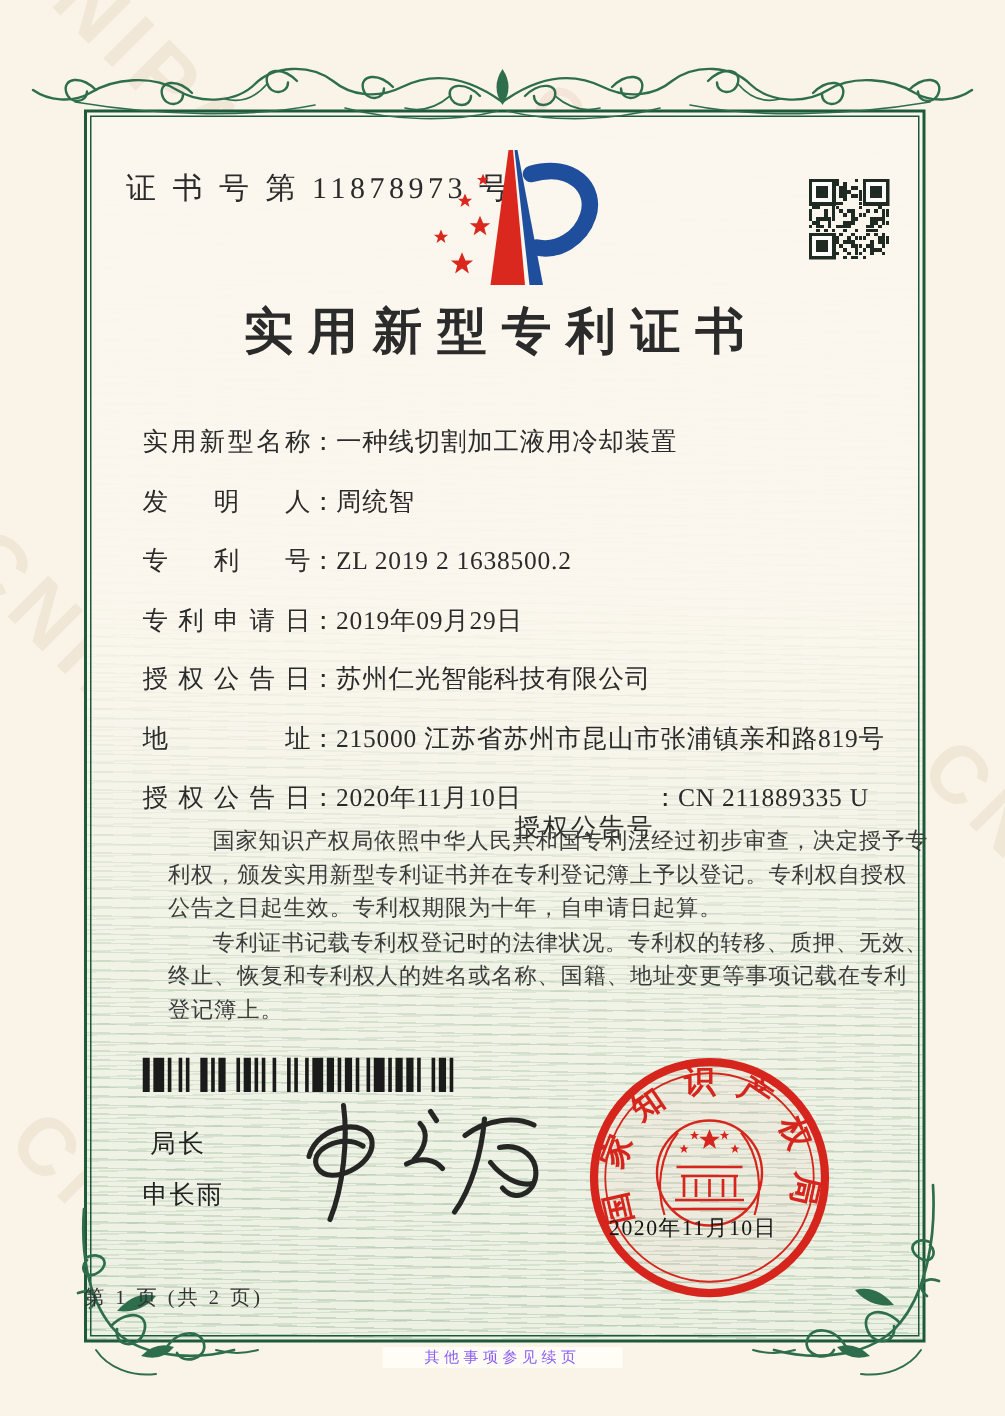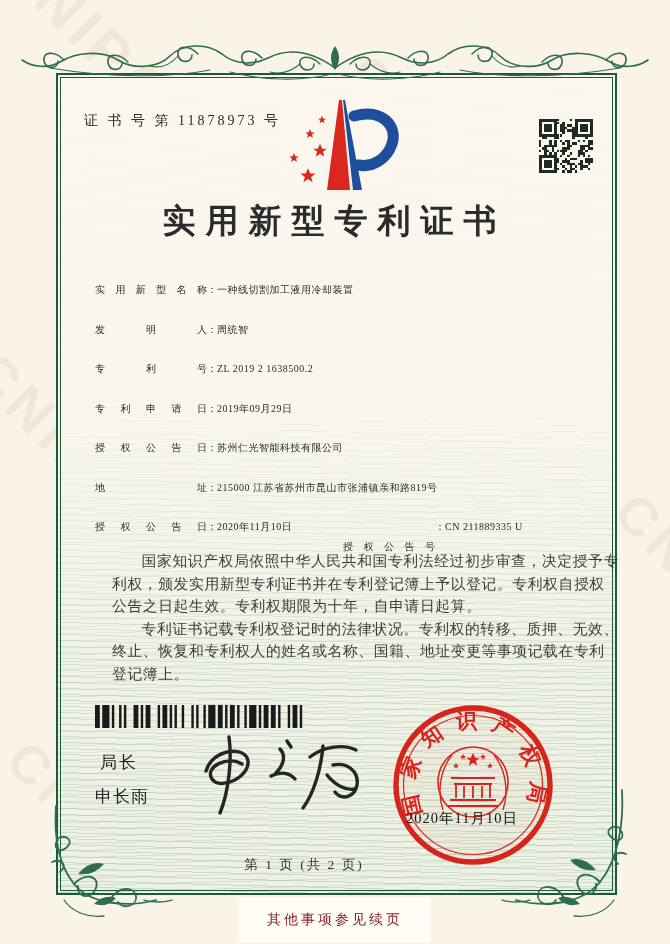--- a/index.html
+++ b/index.html
@@ -17,28 +17,28 @@
   .frame{position:absolute;left:56px;top:73px;width:557px;height:818px;
          border:2.5px solid #1d5a3c;z-index:2;
          background:
            linear-gradient(180deg, rgba(252,247,238,0.98) 0%, rgba(252,247,238,0.94) 38%,
                            rgba(250,246,236,0.55) 58%, rgba(248,246,234,0.22) 72%, rgba(246,246,234,0) 100%),
            repeating-linear-gradient(1.5deg, rgba(146,178,146,0.38) 0 1px, rgba(0,0,0,0) 1px 6px),
            repeating-linear-gradient(-1.5deg, rgba(146,178,146,0.26) 0 1px, rgba(0,0,0,0) 1px 7px),
            linear-gradient(#f2f4e9,#ecf1e3);}
   .frame::before{content:"";position:absolute;inset:2px;border:1px solid #1d5a3c;pointer-events:none;}
 
-  .cert-no{position:absolute;left:84px;top:112px;font-size:14px;letter-spacing:3px;z-index:4;}
+  .cert-no{position:absolute;left:84px;top:112px;font-size:20px;letter-spacing:3px;z-index:4;}
   .title{position:absolute;left:56px;top:199px;width:557px;text-align:center;
          font-size:33px;font-weight:bold;letter-spacing:10px;z-index:4;}
 
   .logo{position:absolute;left:276px;top:96px;z-index:4;}
   .qr{position:absolute;left:539px;top:119px;z-index:4;}
 
-  .fields{position:absolute;left:95px;top:283px;width:500px;z-index:4;font-size:10px;}
+  .fields{position:absolute;left:95px;top:283px;width:500px;z-index:4;font-size:17px;}
   .frow{height:24px;margin-bottom:15.5px;white-space:nowrap;position:relative;}
   .flabel{display:inline-block;width:112px;text-align:justify;text-align-last:justify;vertical-align:top;}
   .fval{letter-spacing:0.5px;}
   .grant2{position:absolute;left:248px;top:0;}
   .grant2 .flabel{width:92px;margin-top:20px;}
 
   .paras{position:absolute;left:84px;top:550px;width:507px;z-index:4;
          font-size:14.8px;line-height:22.6px;color:#3c3c3c;letter-spacing:0.6px;margin-left:28px;}
   .paras p{margin:0;text-indent:2em;}
 
@@ -47,26 +47,26 @@
   .comm-title{position:absolute;left:100px;top:751px;font-size:17px;letter-spacing:2px;z-index:4;
               font-family:"Liberation Sans","DejaVu Sans",sans-serif;color:#222;}
   .comm-name{position:absolute;left:95px;top:785px;font-size:17px;letter-spacing:1px;z-index:4;
              font-family:"Liberation Sans","DejaVu Sans",sans-serif;color:#222;}
   .sig{position:absolute;left:192px;top:733px;z-index:4;}
 
   .seal{position:absolute;left:388px;top:700px;z-index:5;}
   .seal-date{position:absolute;left:406px;top:809px;font-size:14.5px;color:#141414;
              letter-spacing:1px;z-index:6;white-space:nowrap;}
 
-  .page-info{position:absolute;left:56px;top:856px;width:496px;text-align:center;
+  .page-info{position:absolute;left:56px;top:856px;width:496px;text-align:left;
              font-size:13.5px;letter-spacing:2px;z-index:4;color:#333;}
 
   .footer-note{position:absolute;left:50%;top:898px;transform:translateX(-50%);
-               background:#fffdf6;padding:13px 28px;font-size:14px;letter-spacing:3px;
-               color:#7f1d1d;z-index:4;}
+               background:#fffdf6;padding:0 28px;font-size:10px;letter-spacing:3px;
+               color:#8b5cf6;z-index:4;}
 
   .ornament{z-index:3;}
 </style>
 </head>
 <body>
 
 <div class="page">
 
   <span class="wm" style="left:-18px;top:-6px;font-size:58px;">CNIPA</span>
   <span class="wm pink" style="left:340px;top:92px;font-size:44px;transform:rotate(40deg);">CNIPA</span>

